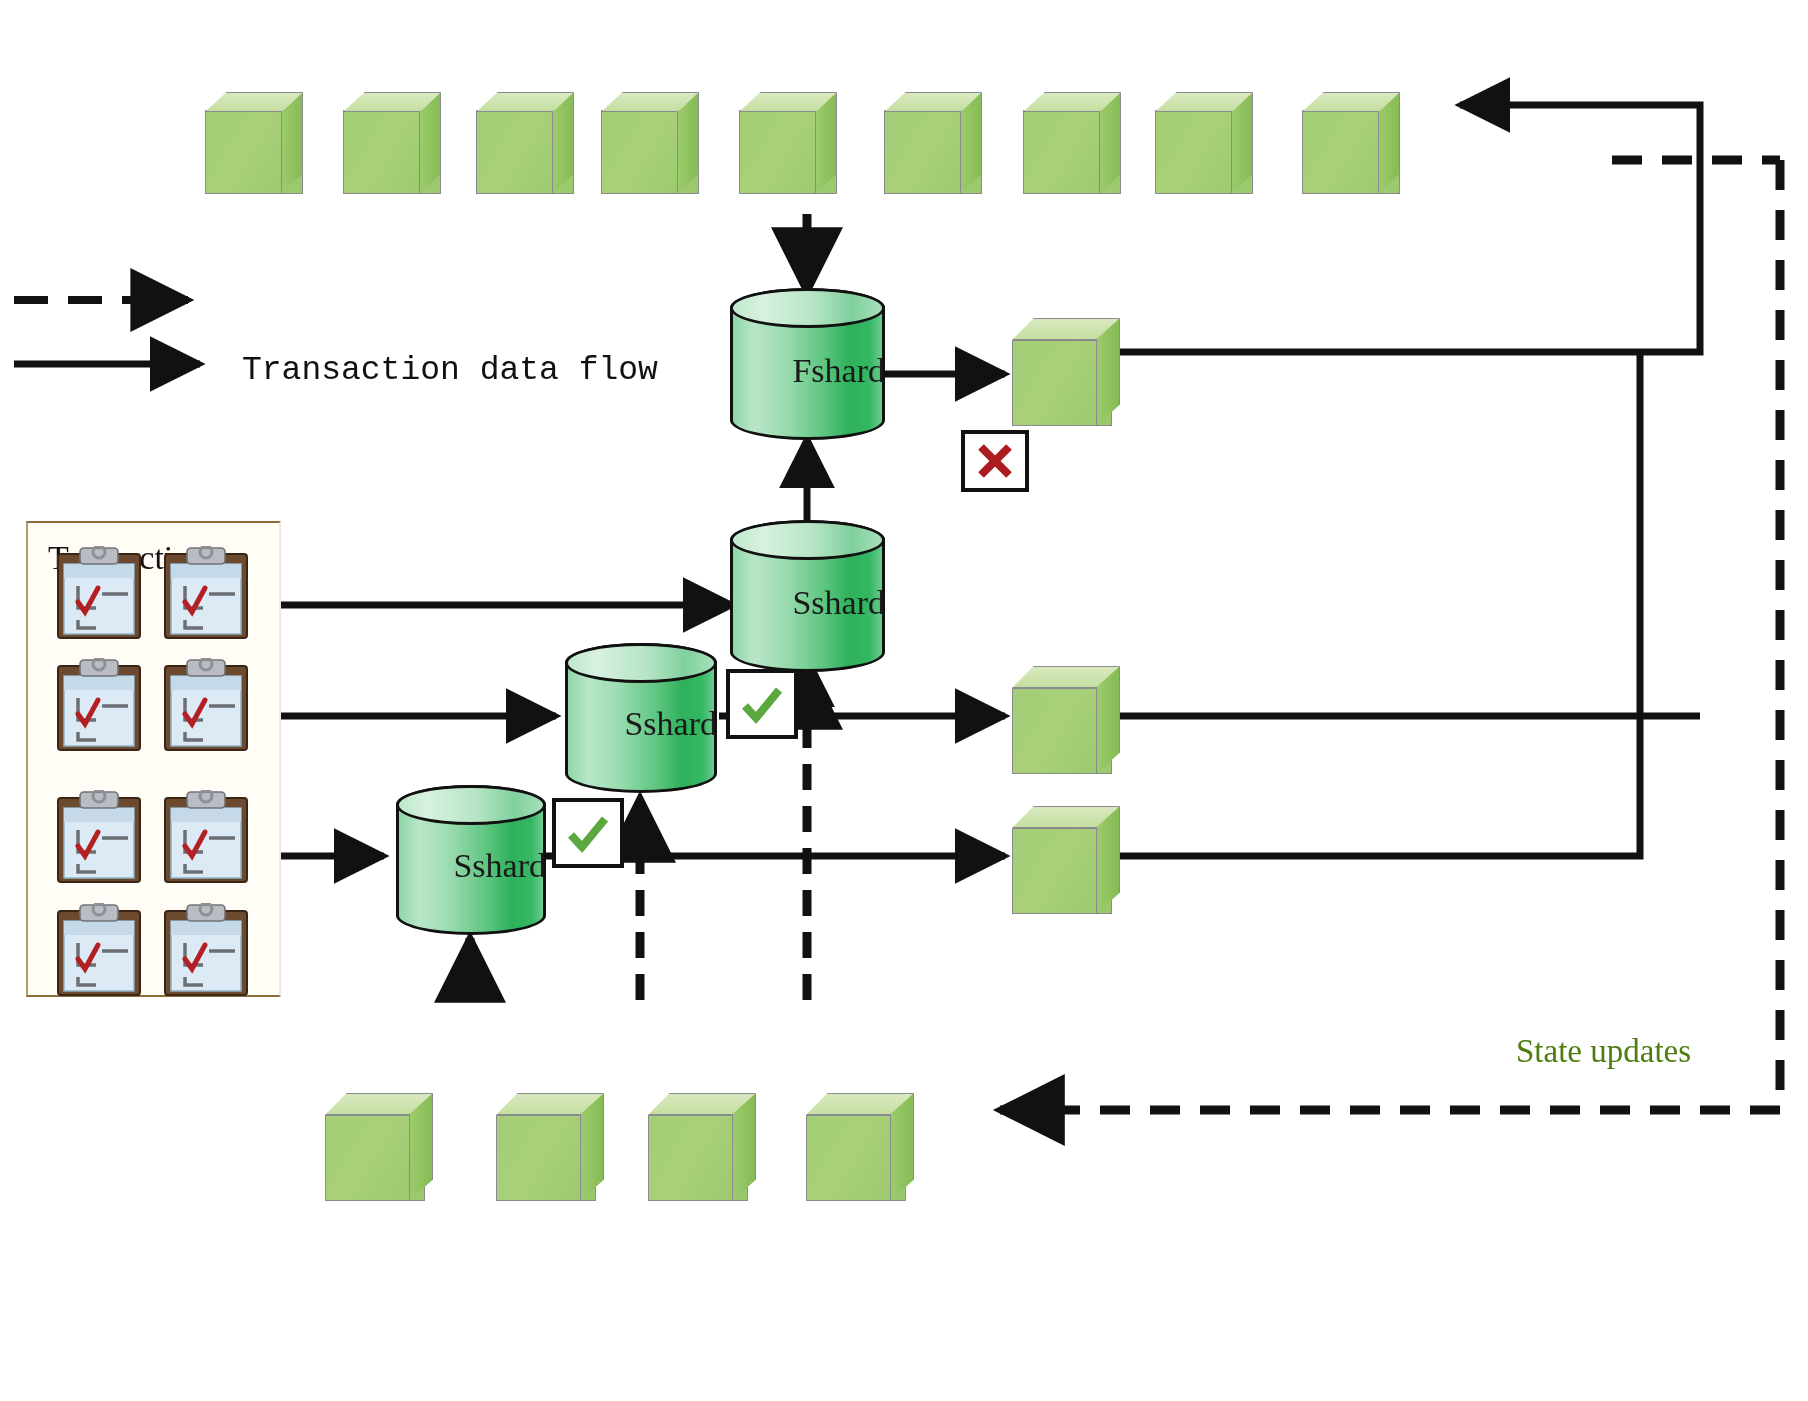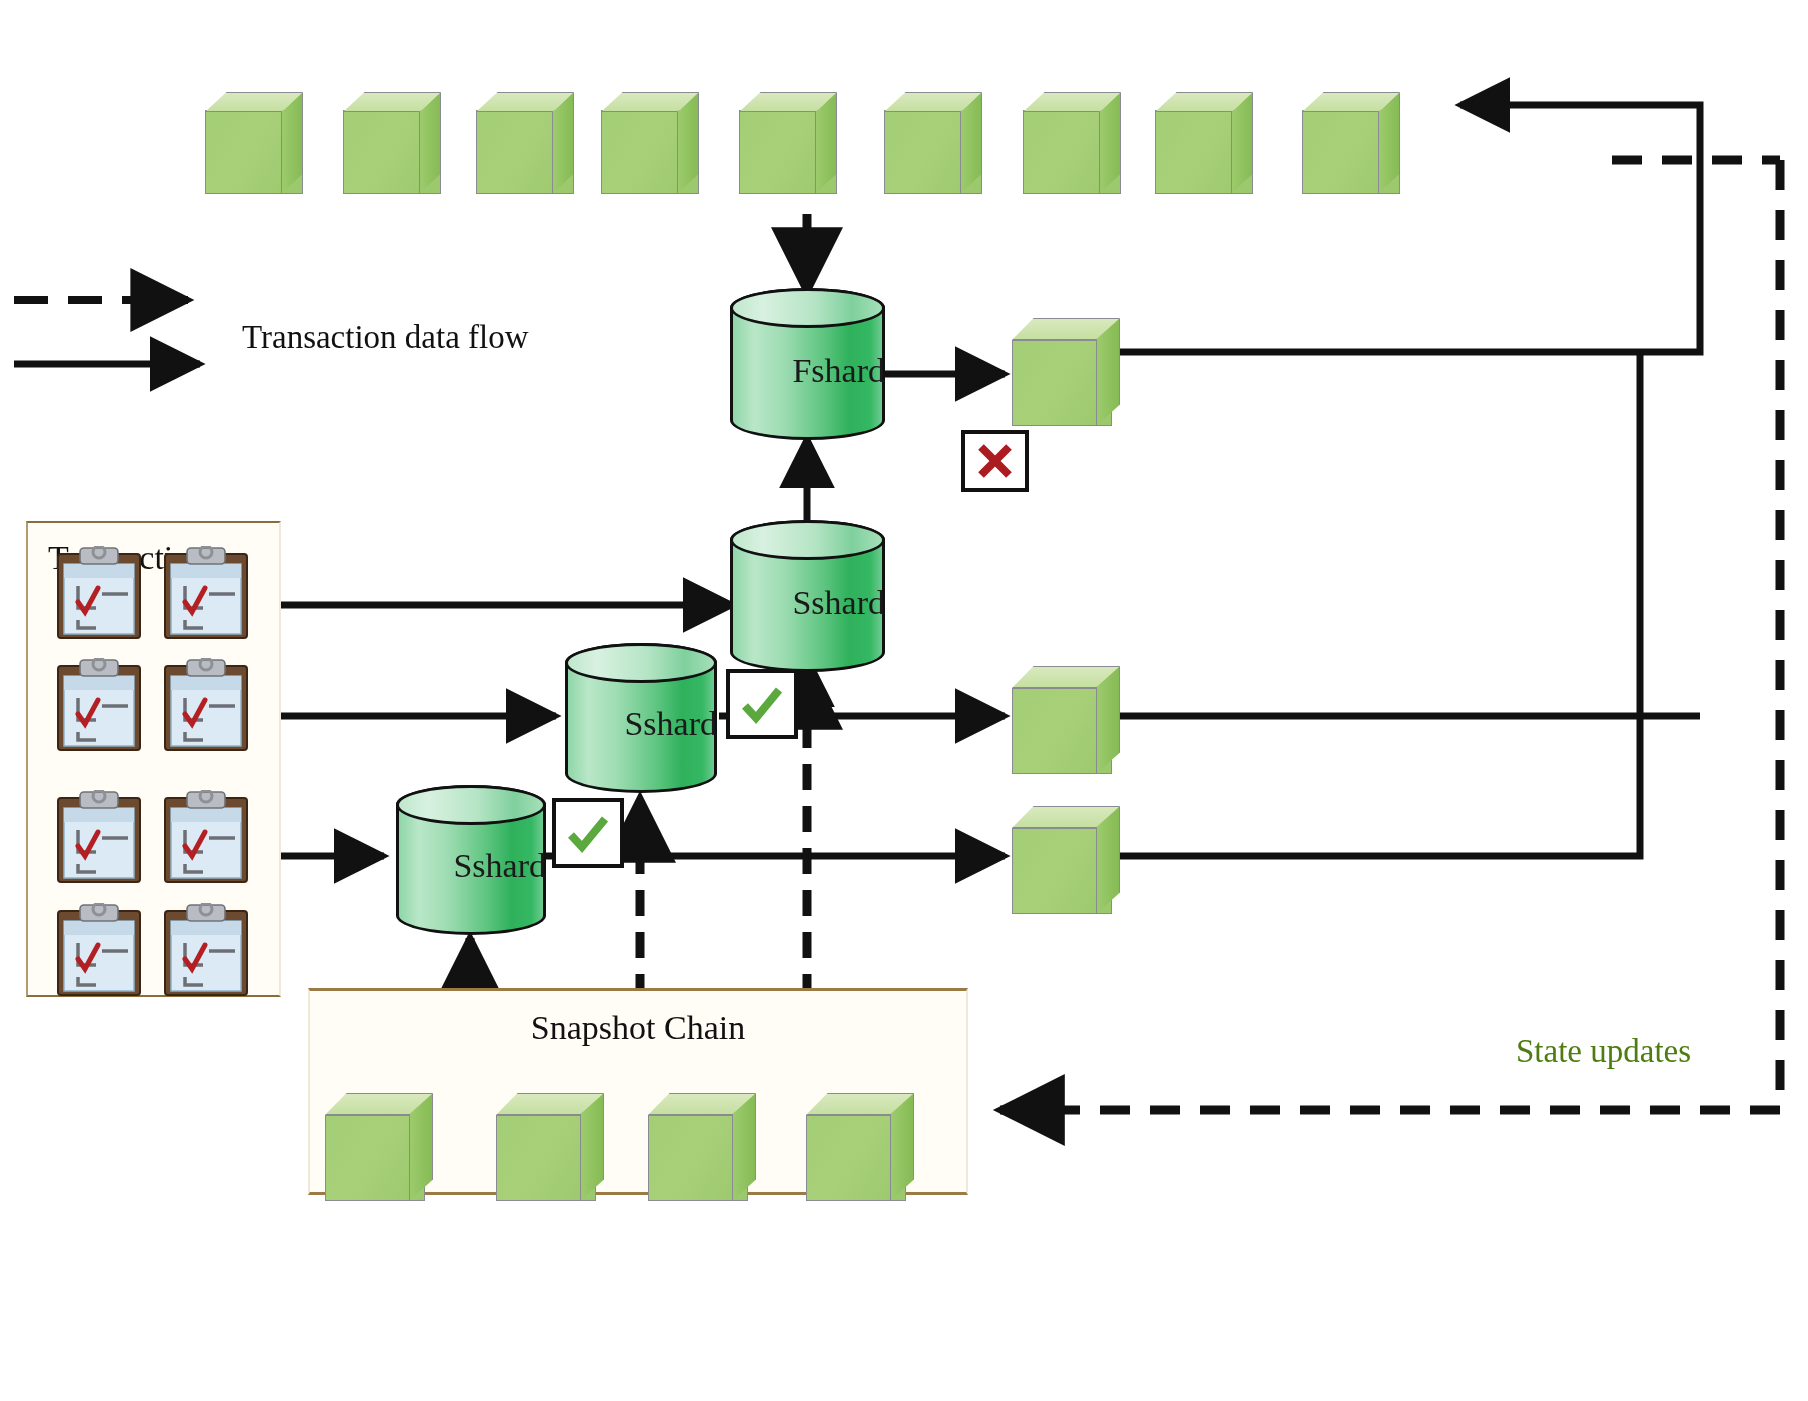--- a/index.html
+++ b/index.html
@@ -124,21 +124,21 @@
   
   .clipboard { position: absolute; }
 
   
   .legend-row { position: absolute; height: 44px; }
   .legend-label {
     position: absolute; left: 228px; top: -8px;
     font-size: 33px; color: #111; white-space: nowrap;
   }
   #legend-state { left: 14px; top: 280px; width: 600px; }
-  #legend-tx    { left: 14px; top: 327px; width: 600px; }
+  #legend-tx    { left: 14px; top: 360px; width: 600px; font-family: Liberation Mono, monospace; }
 
   #state-updates-label {
     position: absolute; left: 1516px; top: 1033px;
     font-size: 33px; color: #4d7c0f; white-space: nowrap;
   }
 
   svg.overlay {
     position: absolute; left: 0; top: 0;
     width: 1808px; height: 1401px;
     pointer-events: none;
@@ -430,23 +430,20 @@
     <div class="face" style="width:100px; height:86px;"></div>
     <div class="top" style="left:0; top:0; width:108px; height:22px; clip-path: polygon(0 100%, 20% 0, 100% 0, 80% 100%);"></div>
     <div class="side" style="left:84px; top:0; width:24px; height:108px; clip-path: polygon(0 20%, 100% 0, 100% 80%, 0 100%);"></div>
   </div>
   <div class="cube" style="left:1012px; top:806px; width:108px; height:108px;">
     <div class="face" style="width:100px; height:86px;"></div>
     <div class="top" style="left:0; top:0; width:108px; height:22px; clip-path: polygon(0 100%, 20% 0, 100% 0, 80% 100%);"></div>
     <div class="side" style="left:84px; top:0; width:24px; height:108px; clip-path: polygon(0 20%, 100% 0, 100% 80%, 0 100%);"></div>
   </div>
 
-  <div class="panel" id="snapshot-panel">
-    <div class="panel-title" id="snapshot-title">Snapshot Chain</div>
-  </div>
 
   <div class="cube" style="left:325px; top:1093px; width:108px; height:108px;">
     <div class="face" style="width:100px; height:86px;"></div>
     <div class="top" style="left:0; top:0; width:108px; height:22px; clip-path: polygon(0 100%, 20% 0, 100% 0, 80% 100%);"></div>
     <div class="side" style="left:84px; top:0; width:24px; height:108px; clip-path: polygon(0 20%, 100% 0, 100% 80%, 0 100%);"></div>
   </div>
   <div class="cube" style="left:496px; top:1093px; width:108px; height:108px;">
     <div class="face" style="width:100px; height:86px;"></div>
     <div class="top" style="left:0; top:0; width:108px; height:22px; clip-path: polygon(0 100%, 20% 0, 100% 0, 80% 100%);"></div>
     <div class="side" style="left:84px; top:0; width:24px; height:108px; clip-path: polygon(0 20%, 100% 0, 100% 80%, 0 100%);"></div>

